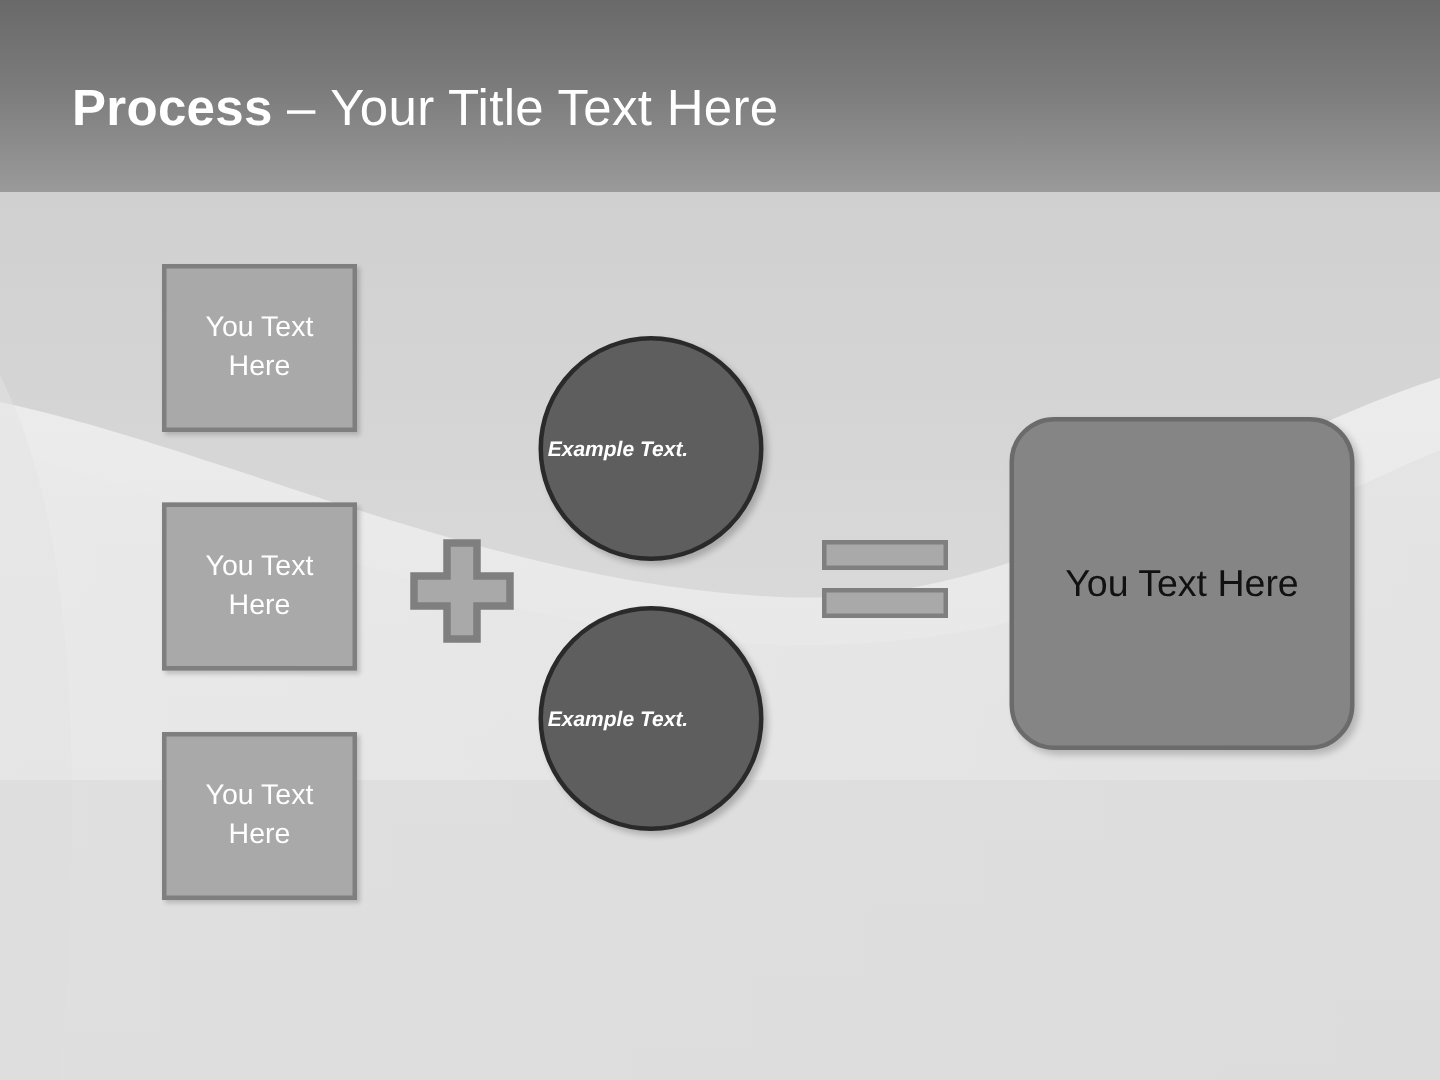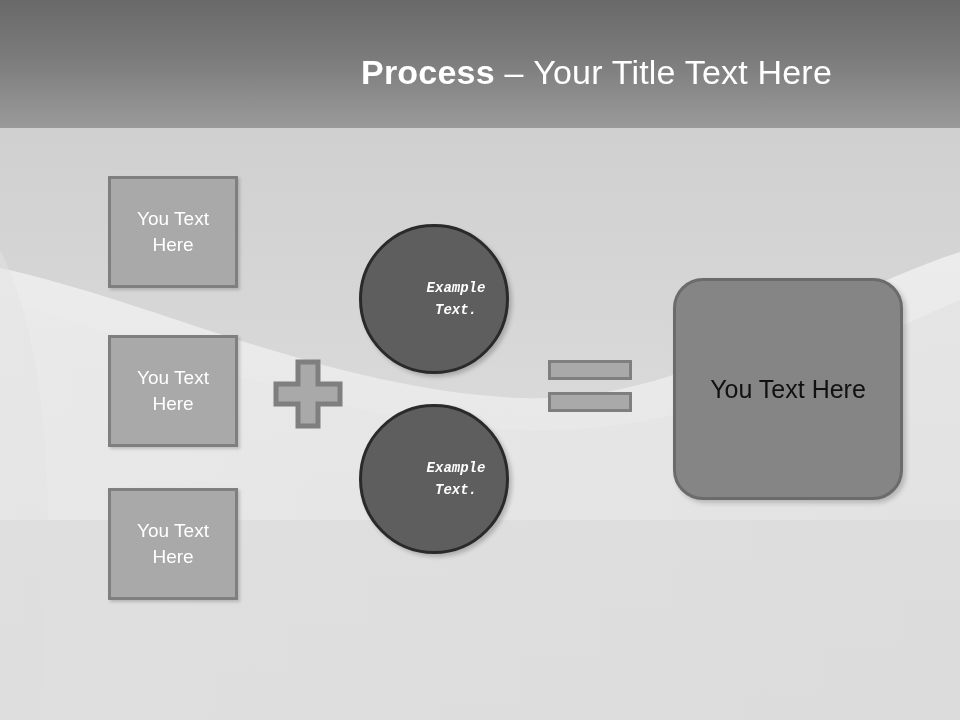--- a/index.html
+++ b/index.html
@@ -39,27 +39,28 @@
     width: 960px;
     height: 128px;
     background: linear-gradient(180deg, #696969 0%, #7b7b7b 45%, #8f8f8f 80%, #9a9a9a 100%);
   }
 
   #slide-title {
     position: absolute;
     left: 0;
     top: 50px;
     width: 832px;
-    text-align: right;
+    text-align: left;
     color: #ffffff;
     font-size: 34px;
     font-weight: 400;
     letter-spacing: 0.2px;
     line-height: 44px;
     white-space: nowrap;
+    padding-left: 48px;
   }
   #slide-title .t-bold { font-weight: 700; }
   #slide-title .t-dash { font-weight: 400; }
   #slide-title .t-rest { font-weight: 400; }
 
   
   .input-box {
     position: absolute;
     width: 130px;
     height: 112px;
@@ -95,23 +96,22 @@
   .example-circle {
     position: absolute;
     width: 150px;
     height: 150px;
     box-sizing: border-box;
     border-radius: 50%;
     background: #5e5e5e;
     border: 3px solid #2a2a2a;
     display: flex;
     align-items: center;
-    justify-content: flex-end;
+    justify-content: flex-start;
     box-shadow: 3px 3px 4px rgba(0,0,0,0.22);
-    font-family: Liberation Mono, monospace;
   }
   .example-circle .circle-label {
     color: #ffffff;
     font-size: 14px;
     font-weight: 700;
     font-style: italic;
     line-height: 22px;
     text-align: center;
     width: 100px;
   }

